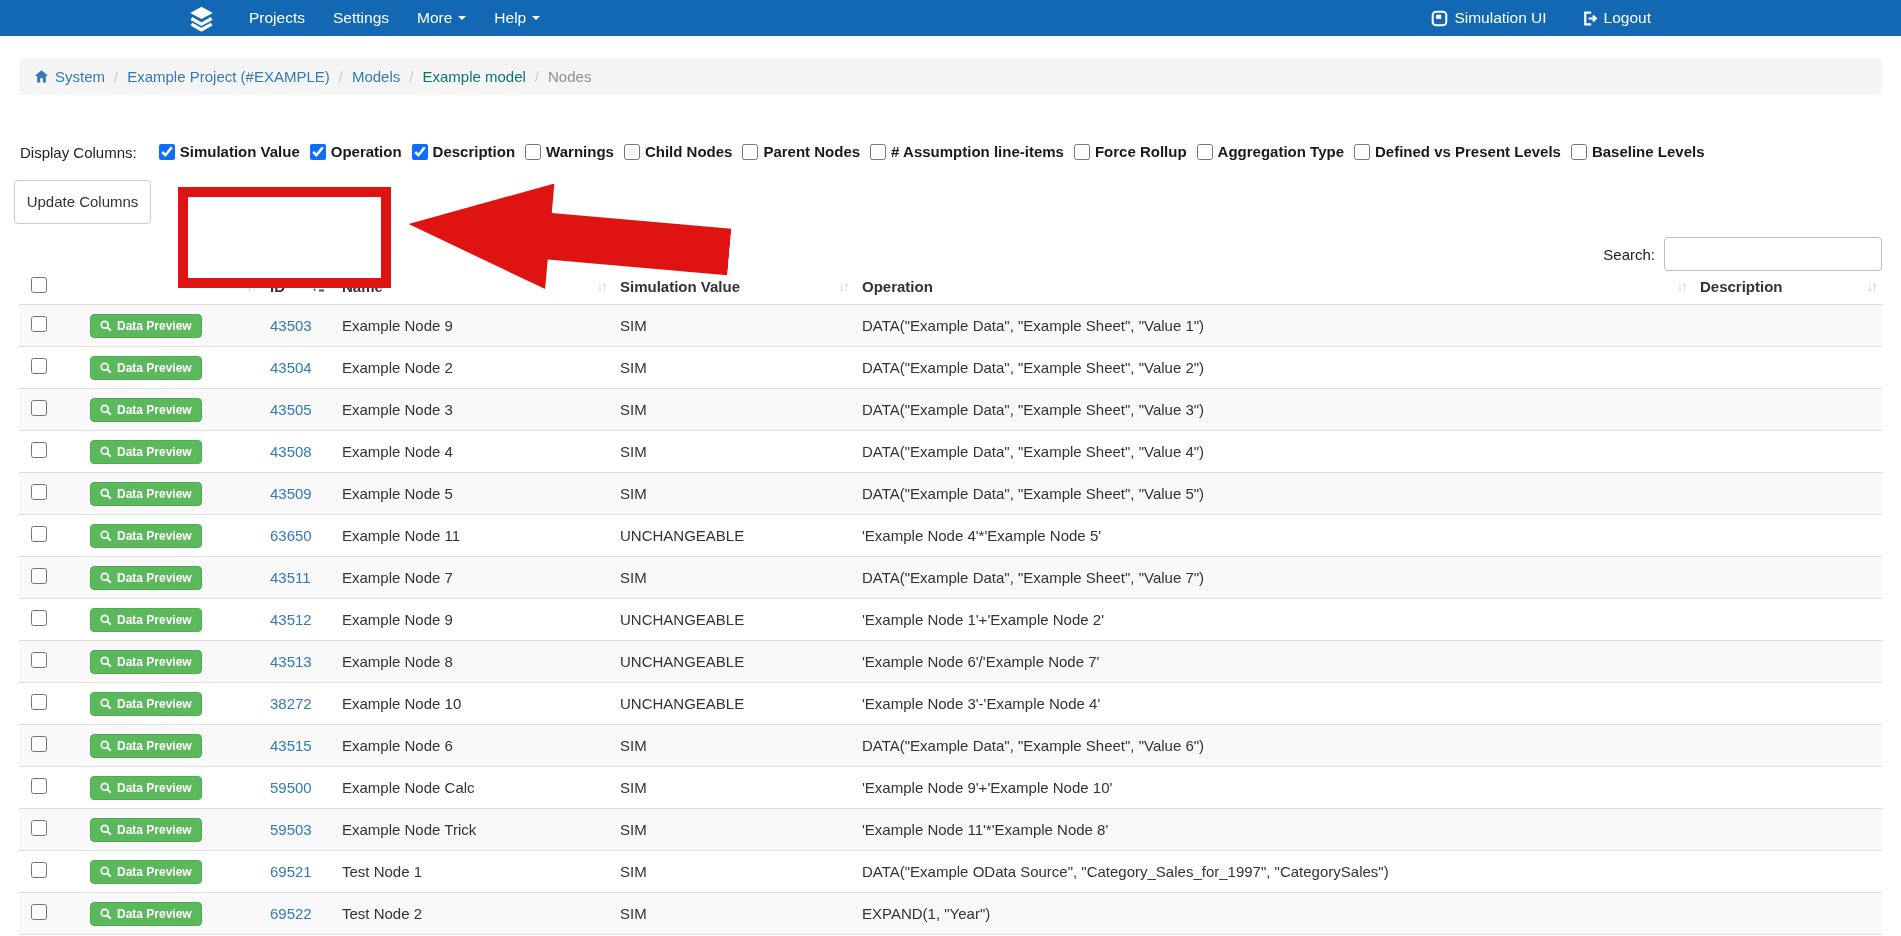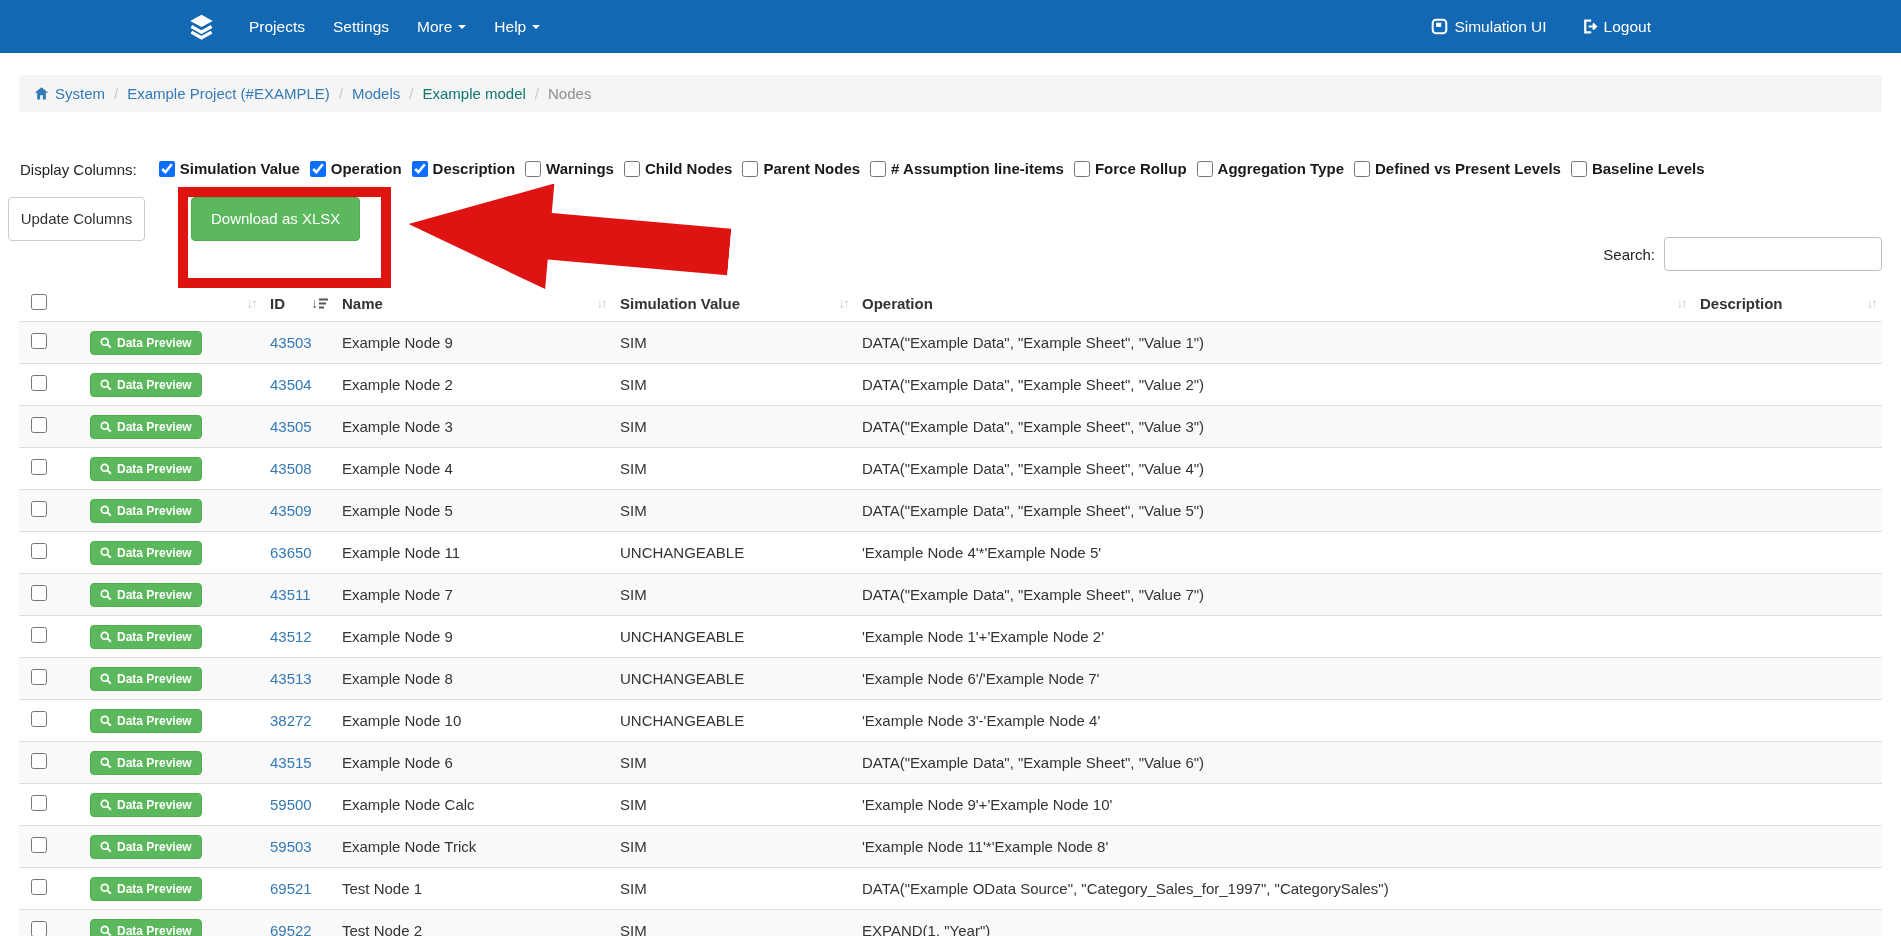--- a/index.html
+++ b/index.html
@@ -2,21 +2,21 @@
 <html style="--c-navbar: #1268b2; --c-link: #337ab7; --c-success: #5cb85c; --c-red: #e01313;"><head>
 <meta charset="utf-8">
 <style>
   * { box-sizing: border-box; }
   html,body { margin:0; padding:0; }
   body {
     width:1901px; height:936px; overflow:hidden; position:relative;
     background:#fff; font-family:"Liberation Sans", sans-serif; color:#333;
   }
   
-  .navbar { height:53px; background:var(--c-navbar,#1268b2); display:flex; align-items:center;
+  .navbar { height:36px; background:var(--c-navbar,#1268b2); display:flex; align-items:center;
             justify-content:space-between; padding:0 250px 0 188px; }
   .nav-left { display:flex; align-items:center; }
   .brand { display:flex; align-items:center; margin-right:20px; cursor:pointer; }
   .nav-link { color:#fff; font-size:15.5px; padding:0 14px; display:inline-flex; align-items:center;
               gap:6px; text-decoration:none; cursor:pointer; white-space:nowrap; }
   .caret { width:0; height:0; border-left:4px solid transparent; border-right:4px solid transparent;
            border-top:4px solid #fff; display:inline-block; }
   .nav-right { display:flex; align-items:center; gap:34px;padding-left:36px; }
   .nav-right .nav-link { padding:0; gap:6px; }
   
@@ -26,21 +26,21 @@
   .crumb.current { color:#0f766e; }
   .crumb.muted  { color:#8f8f8f; }
   .crumb-sep { color:#c8c8c8; padding:0 9px; }
   
   .display-columns { margin:48px 0 0 20px; font-size:15px; color:#222; display:flex;
                      align-items:center; white-space:nowrap; }
   .dc-label { margin-right:22px; }
   .opt { display:inline-flex; align-items:center; gap:5px; margin-right:10px; font-weight:bold; color:#1a1a1a; }
   .opt input { width:16px; height:16px; accent-color:#0d6efd; margin:0; cursor:pointer; }
   
-  .actions-row { margin:17px 0 0 8px; height:44px; display:flex; align-items:flex-start; }
+  .actions-row { margin:17px 0 0 14px; height:44px; display:flex; align-items:flex-start; }
   .btn { font-size:15px; height:44px; border-radius:4px; cursor:pointer;
          font-family:"Liberation Sans",sans-serif; }
   .btn-default { background:#fff; border:1px solid #ccc; color:#333; width:137px; }
   .btn-success { background:var(--c-success,#5cb85c); border:1px solid #4cae4c; color:#fff;
                  margin-left:46px; padding:0 19px; }
   
   .annot { position:absolute; inset:0; pointer-events:none; z-index:40; }
   .hl-rect { position:absolute; left:178px; top:187px; width:213px; height:101px;
              border:10px solid var(--c-red,#e01313); }
   .hl-arrow { position:absolute; left:408px; top:185px; width:322px; height:106px;
@@ -153,21 +153,20 @@
         <input type="checkbox" style="">
         <span>Defined vs Present Levels</span>
       </label><label class="opt">
         <input type="checkbox" style="">
         <span>Baseline Levels</span>
       </label></span>
 </div>
 
 <div class="actions-row">
   <button class="btn btn-default">Update Columns</button>
-  <button class="btn btn-success">Download as XLSX</button>
 </div>
 
 <div class="annot">
   <div class="hl-rect"></div>
   <div class="hl-arrow"></div>
 </div>
 
 <div class="search-row">
   <span>Search:</span>
   <input class="search-input" type="text" value="" style="">

